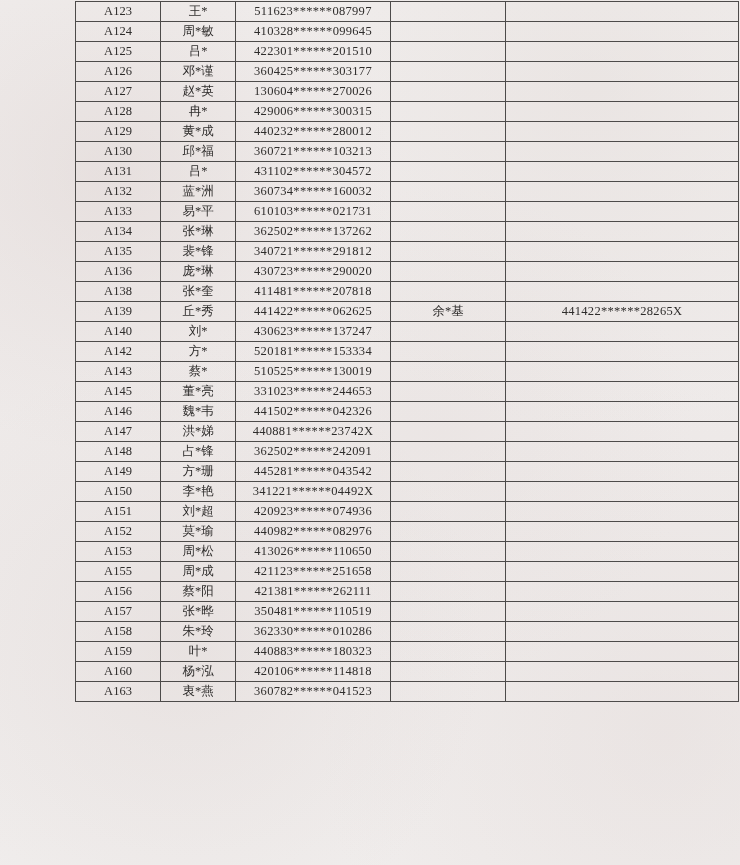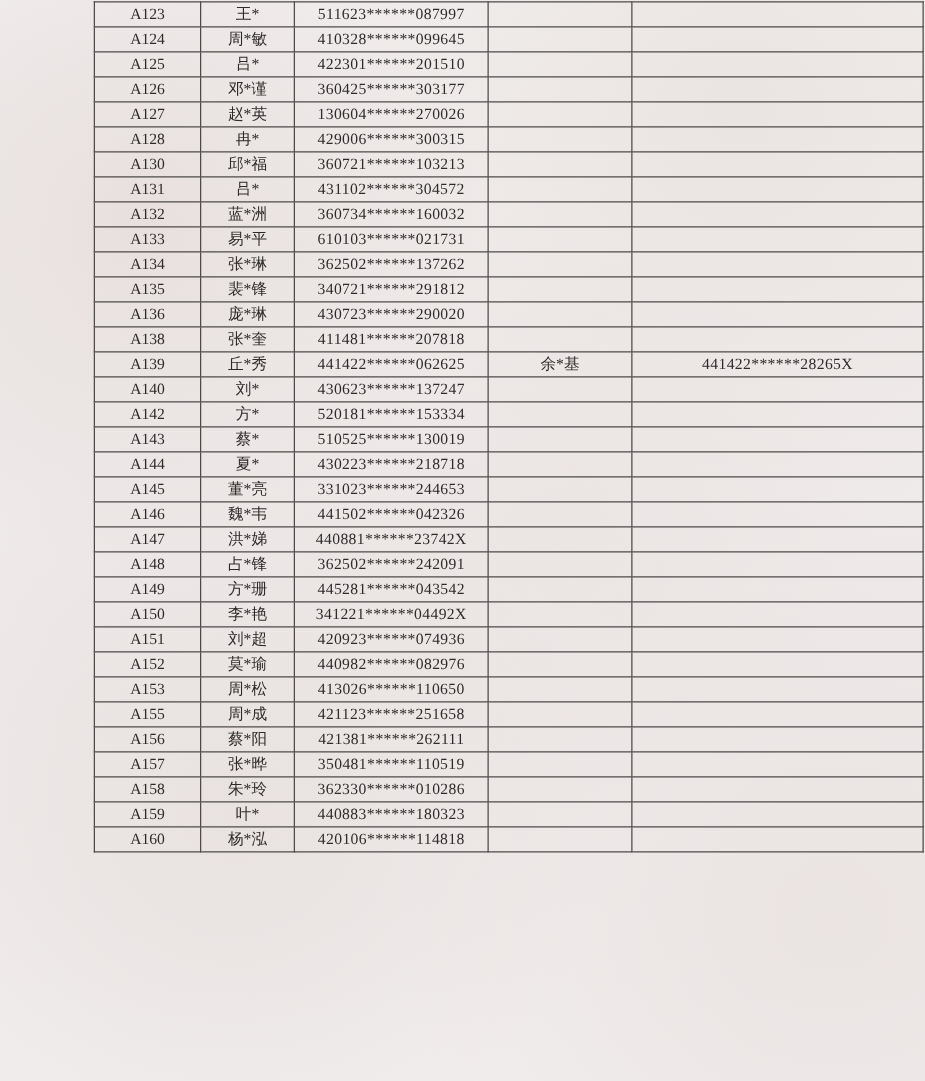--- a/index.html
+++ b/index.html
@@ -99,20 +99,27 @@
         <td class="cell-coid"></td>
       </tr>
       <tr>
         <td class="cell-code">A128</td>
         <td class="cell-name">冉*</td>
         <td class="cell-id">429006******300315</td>
         <td class="cell-coname"></td>
         <td class="cell-coid"></td>
       </tr>
       <tr>
+        <td class="cell-code">A129</td>
+        <td class="cell-name">黄*成</td>
+        <td class="cell-id">440232******280012</td>
+        <td class="cell-coname"></td>
+        <td class="cell-coid"></td>
+      </tr>
+      <tr>
         <td class="cell-code">A130</td>
         <td class="cell-name">邱*福</td>
         <td class="cell-id">360721******103213</td>
         <td class="cell-coname"></td>
         <td class="cell-coid"></td>
       </tr>
       <tr>
         <td class="cell-code">A131</td>
         <td class="cell-name">吕*</td>
         <td class="cell-id">431102******304572</td>
@@ -183,27 +190,20 @@
         <td class="cell-coid"></td>
       </tr>
       <tr>
         <td class="cell-code">A143</td>
         <td class="cell-name">蔡*</td>
         <td class="cell-id">510525******130019</td>
         <td class="cell-coname"></td>
         <td class="cell-coid"></td>
       </tr>
       <tr>
-        <td class="cell-code">A144</td>
-        <td class="cell-name">夏*</td>
-        <td class="cell-id">430223******218718</td>
-        <td class="cell-coname"></td>
-        <td class="cell-coid"></td>
-      </tr>
-      <tr>
         <td class="cell-code">A145</td>
         <td class="cell-name">董*亮</td>
         <td class="cell-id">331023******244653</td>
         <td class="cell-coname"></td>
         <td class="cell-coid"></td>
       </tr>
       <tr>
         <td class="cell-code">A146</td>
         <td class="cell-name">魏*韦</td>
         <td class="cell-id">441502******042326</td>
@@ -291,17 +291,24 @@
         <td class="cell-code">A159</td>
         <td class="cell-name">叶*</td>
         <td class="cell-id">440883******180323</td>
         <td class="cell-coname"></td>
         <td class="cell-coid"></td>
       </tr>
       <tr>
         <td class="cell-code">A160</td>
         <td class="cell-name">杨*泓</td>
         <td class="cell-id">420106******114818</td>
+        <td class="cell-coname"></td>
+        <td class="cell-coid"></td>
+      </tr>
+      <tr>
+        <td class="cell-code">A163</td>
+        <td class="cell-name">衷*燕</td>
+        <td class="cell-id">360782******041523</td>
         <td class="cell-coname"></td>
         <td class="cell-coid"></td>
       </tr>
     </tbody>
 </table>
 
 </body></html>

